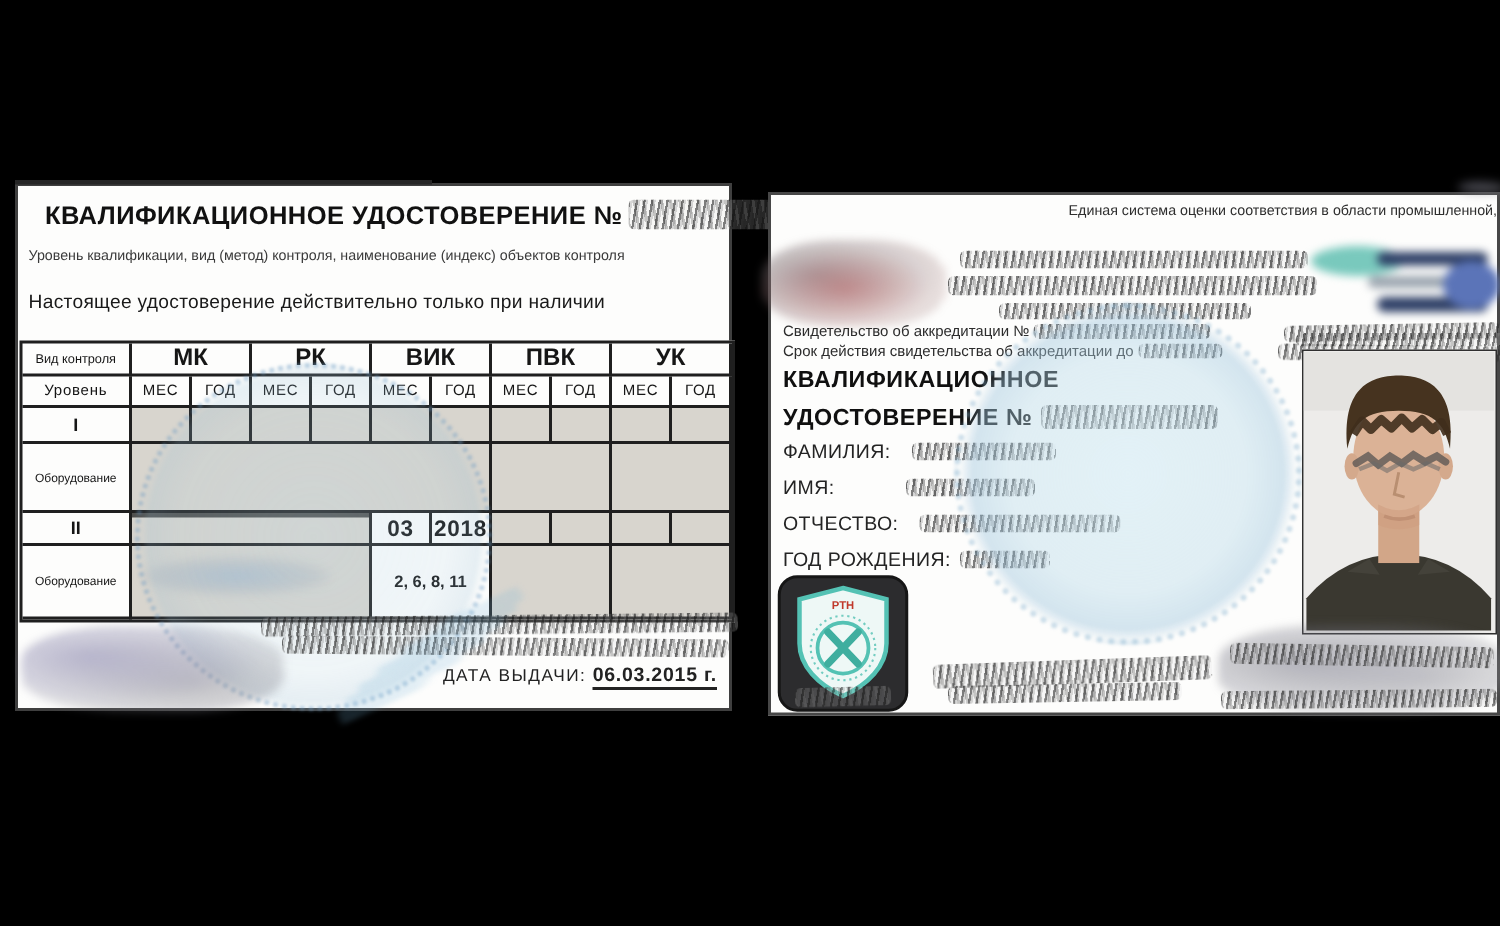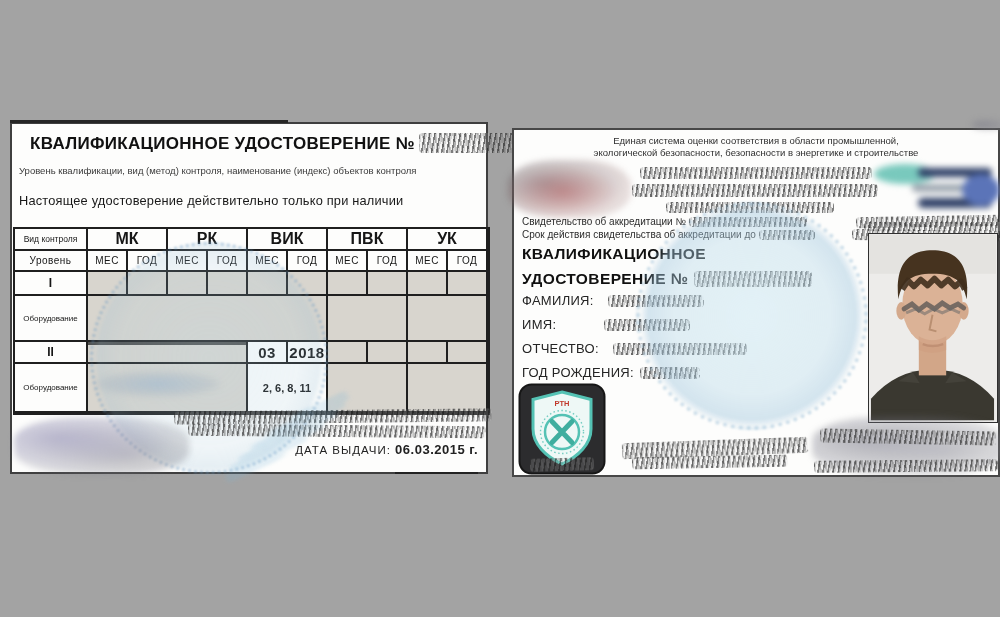--- a/index.html
+++ b/index.html
@@ -1,17 +1,17 @@
 <!DOCTYPE html>
 <html><head>
 <meta charset="utf-8">
 <style>
   * { margin:0; padding:0; box-sizing:border-box; }
   html,body { width:1000px; height:617px; background:#ffffff; font-family:"Liberation Sans", sans-serif; overflow:hidden; }
-  .canvas { position:relative; width:1000px; height:617px; background:#a3a3a3; }
+  .canvas { position:relative; width:1000px; height:617px; background:#000000; }
 
   
   .card { position:absolute; background:#fdfdfc; }
   .card-left  { left:10px; top:122px; width:478px; height:352px; border:2px solid #3f3f3f; }
   .card-right { left:512px; top:128px; width:488px; height:349px; border:2px solid #474747; }
   .accent-top { position:absolute; left:-2px; top:-4px; width:278px; height:3px; background:#262626; }
 
   
   .scrib {
     display:inline-block;
@@ -72,24 +72,24 @@
   .f-level { font-size:12px; font-weight:bold; }
   .f-equip { font-size:8px; }
   .f-val { font-size:15px; font-weight:bold; letter-spacing:.5px; }
   .f-eqval { font-size:11px; font-weight:bold; }
   .scrib-topedge { box-shadow:inset 0 4px 0 -1px rgba(35,35,35,.75); }
   .cell-smudge-blue { position:absolute; left:4%; top:15%; width:80%; height:55%; border-radius:45%;
     background:radial-gradient(ellipse, rgba(130,165,200,.45), rgba(150,160,175,.25) 60%, transparent 75%); filter:blur(3px); }
 
   
   .lc-date { position:absolute; right:8px; top:318px; font-size:11.5px; letter-spacing:1px; color:#222; white-space:nowrap; }
-  .lc-date b { font-size:13px; letter-spacing:.5px; border-bottom:2px solid #222; padding-bottom:15px; }
-
-  
-  .rc-head { position:absolute; left:0; top:5px; width:100%; text-align:center; font-size:9.5px; line-height:12px; color:#2e2e2e; }
+  .lc-date b { font-size:13px; letter-spacing:.5px; border-bottom:2px solid #222; padding-bottom:1px; }
+
+  
+  .rc-head { position:absolute; left:0; top:5px; width:100%; text-align:right; font-size:9.5px; line-height:12px; color:#2e2e2e; }
   .rc-accr { position:absolute; left:8px; font-size:10px; color:#2c2c2c; white-space:nowrap; }
   .rc-accr .scrib { height:10px; vertical-align:-2px; margin-left:3px; }
   .rc-title { position:absolute; left:8px; font-size:15.5px; font-weight:bold; letter-spacing:.4px; color:#101010; white-space:nowrap; }
   .rc-title .scrib { width:118px; height:16px; vertical-align:-3px; margin-left:6px; }
   .rc-field { position:absolute; left:8px; font-size:13px; color:#242424; letter-spacing:.3px; white-space:nowrap; }
   .rc-field .scrib { height:12px; vertical-align:-2px; margin-left:14px; }
 
   .logo-blur { position:absolute; filter:blur(3px); }
   .lb-part { position:absolute; border-radius:6px; }
 
@@ -183,21 +183,20 @@
     <div class="lc-date">
       <span>ДАТА ВЫДАЧИ:</span>
       <b>06.03.2015 г.</b>
     </div>
   </div>
 
   <div class="card card-right">
 
     <div class="rc-head">
       <div>Единая система оценки соответствия  в области промышленной,</div>
-      <div>экологической безопасности, безопасности в энергетике и строительстве</div>
     </div>
 
     <div class="smudge smudge-red" style="left:-6px; top:30px; width:122px; height:58px;"></div>
 
     <span class="scrib" style="position:absolute; left:126px; top:37px; width:232px; height:12px;"></span>
     <span class="scrib" style="position:absolute; left:118px; top:54px; width:246px; height:13px;"></span>
     <span class="scrib" style="position:absolute; left:152px; top:72px; width:168px; height:11px;"></span>
 
     <div class="logo-blur" style="left:352px; top:28px; width:136px; height:64px;">
       <span class="lb-part" style="left:8px; top:6px; width:62px; height:20px; background:#79c9bd; border-radius:50%;"></span>

